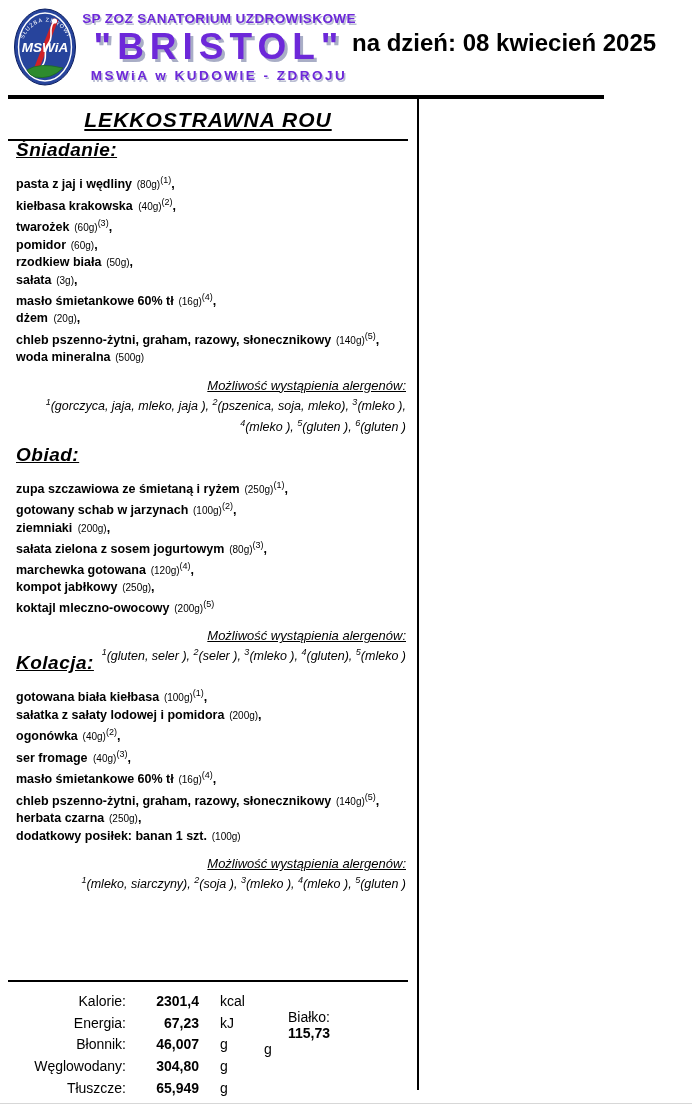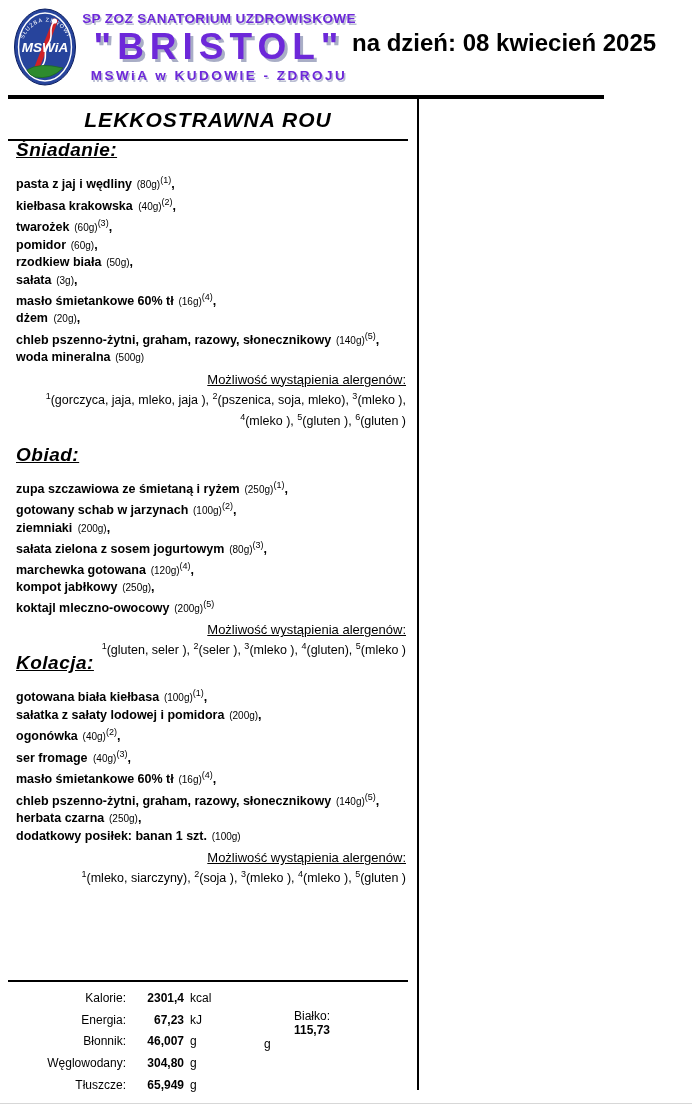--- a/index.html
+++ b/index.html
@@ -17,45 +17,45 @@
   .doc-block{position:absolute;left:352px;top:14px;width:252px;text-align:center;}
   .doc-title{font-size:27px;font-weight:bold;letter-spacing:.5px;}
   .doc-date{font-size:24px;font-weight:bold;margin-top:15px;white-space:nowrap;}
 
   
   .rule-top{position:absolute;left:8px;top:95px;width:596px;height:4px;background:#000;}
   .divider-v{position:absolute;left:417px;top:99px;width:2px;height:991px;background:#000;}
   .rule-bottom-faint{position:absolute;left:0;top:1103px;width:692px;height:1px;background:#d7d7d7;}
 
   
-  .left-col{position:absolute;left:8px;top:99px;width:400px;}
+  .left-col{position:absolute;left:8px;top:99px;width:400px;text-decoration:underline;}
   .diet-title{margin-top:9px;text-align:center;font-size:21px;font-weight:bold;font-style:italic;letter-spacing:1px;}
   .rule-title{margin-top:7px;height:2px;background:#000;width:100%;}
 
   .section{position:absolute;left:8px;width:400px;}
   .sec-0{top:139px;} .sec-1{top:444px;} .sec-2{top:652px;}
   .section-title{display:inline-block;margin-left:8px;font-size:19px;font-weight:bold;font-style:italic;
                  text-decoration:underline;letter-spacing:.5px;}
   .items{margin-top:11px;padding-left:8px;}
   .sec-0 .items{line-height:16.4px;}
   .sec-1 .items{line-height:17.1px;}
   .sec-2 .items{line-height:17.4px;}
   .menu-item{font-size:12.5px;font-weight:bold;white-space:nowrap;}
   .item-grams{font-size:10px;font-weight:normal;margin-left:2px;}
   .item-ref{font-size:9px;font-weight:normal;}
-  .allergen-block{margin-top:3px;text-align:right;padding-right:2px;}
+  .allergen-block{margin-top:9px;text-align:right;padding-right:2px;font-style:italic;}
   .allergen-heading{font-size:13px;text-decoration:underline;}
   .allergen-line{font-size:12.5px;line-height:16.5px;}
   .al-sup{font-size:9px;}
 
   
   .nutrition{position:absolute;left:8px;top:980px;width:400px;}
   .rule-nutrition{height:2px;background:#000;width:100%;}
   .n-rows{margin-top:5px;}
-  .n-row{position:relative;display:flex;align-items:center;height:21.8px;font-size:12px;}
+  .n-row{position:relative;display:flex;align-items:flex-end;height:21.8px;font-size:14px;gap:15px;}
   .n-label{width:118px;text-align:right;}
   .n-value{width:58px;text-align:right;font-weight:bold;}
   .n-unit{margin-left:6px;}
   .n-extra{position:absolute;left:250px;top:0;display:flex;align-items:baseline;flex-direction:column;}
   .n-extra .n-label{width:66px;}
   .n-extra .n-value{width:66px;}
 </style>
 </head>
 <body>
 

